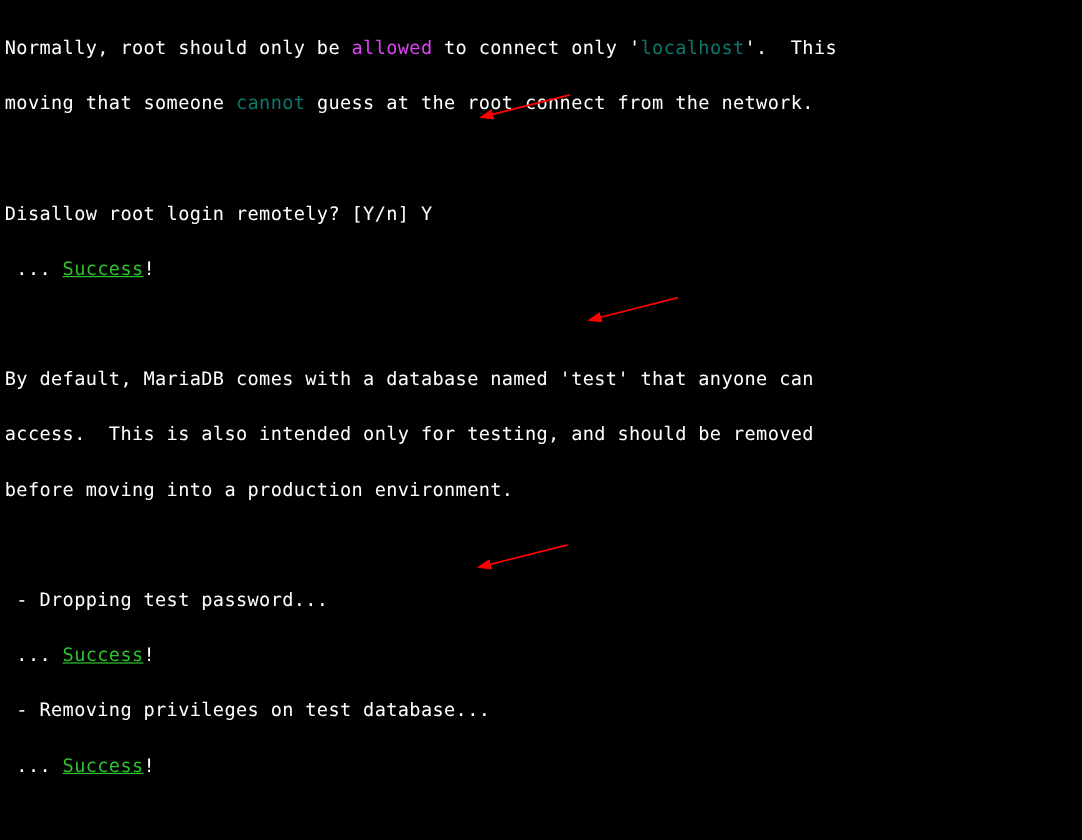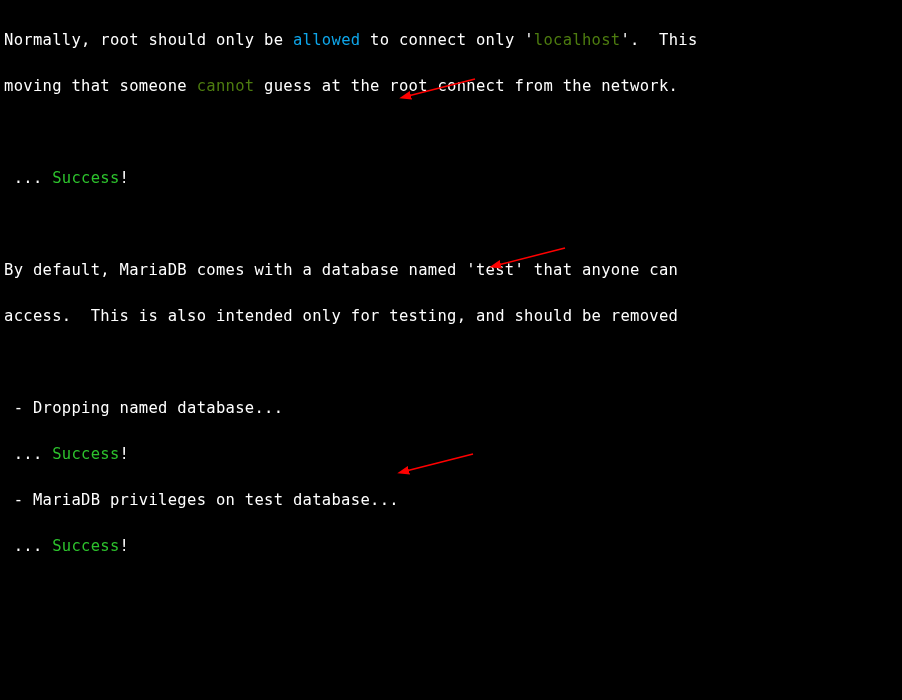--- a/index.html
+++ b/index.html
@@ -16,44 +16,46 @@
     position: relative;
     letter-spacing: 0.3px;
   }
   #terminal {
     position: absolute;
     top: 6px;
     left: 4px;
     white-space: pre;
   }
   .ln { display: block; height: 23px; }
-  .mag { color: #0ea5e9; }
-  .yel { color: #4d7c0f; }
-  .grn { color: #2dc22d; }
+  .mag { color: #d946ef; }
+  .yel { color: #0f766e; }
+  .grn { color: #2dc22d; text-decoration: underline; }
   svg.arrow {
     position: absolute;
     overflow: visible;
     pointer-events: none;
   }
 </style>
 </head>
 <body>
 
 <div id="terminal">
 <span class="ln"><span>Normally, root should only be </span><span class="mag">allowed</span><span> to connect only '</span><span class="yel">localhost</span><span>'.  This</span></span>
 <span class="ln"><span>moving that someone </span><span class="yel">cannot</span><span> guess at the root connect from the network.</span></span>
 <span class="ln"></span>
+<span class="ln">Disallow root login remotely? [Y/n] Y</span>
 <span class="ln"><span> ... </span><span class="grn">Success</span><span>!</span></span>
 <span class="ln"></span>
 <span class="ln">By default, MariaDB comes with a database named 'test' that anyone can</span>
 <span class="ln">access.  This is also intended only for testing, and should be removed</span>
+<span class="ln">before moving into a production environment.</span>
 <span class="ln"></span>
-<span class="ln"> - Dropping named database...</span>
+<span class="ln"> - Dropping test password...</span>
 <span class="ln"><span> ... </span><span class="grn">Success</span><span>!</span></span>
-<span class="ln"> - MariaDB privileges on test database...</span>
+<span class="ln"> - Removing privileges on test database...</span>
 <span class="ln"><span> ... </span><span class="grn">Success</span><span>!</span></span>
 
 
 
 
 
 
 
 
 

